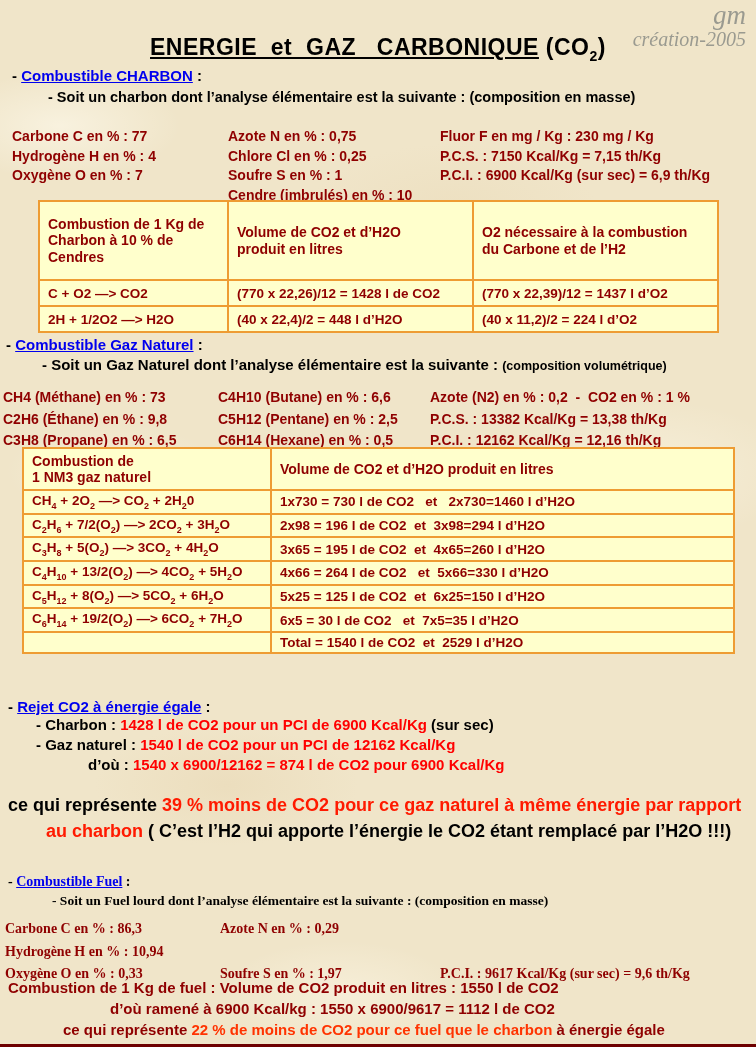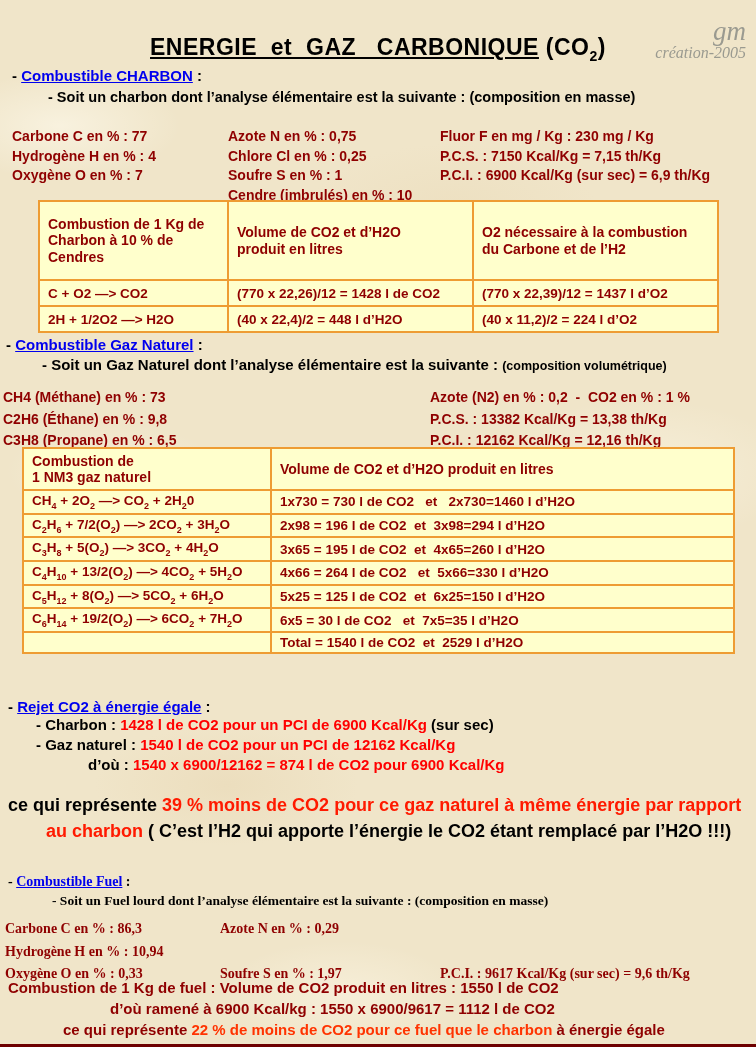--- a/index.html
+++ b/index.html
@@ -11,22 +11,22 @@
       radial-gradient(ellipse 260px 120px at 85% 45%, rgba(255,250,235,.45), transparent 60%),
       radial-gradient(ellipse 220px 100px at 30% 75%, rgba(228,208,168,.35), transparent 60%),
       radial-gradient(ellipse 240px 110px at 60% 20%, rgba(230,212,174,.30), transparent 60%),
       radial-gradient(ellipse 200px 90px at 45% 95%, rgba(255,250,235,.45), transparent 60%),
       radial-gradient(ellipse 180px 80px at 15% 45%, rgba(255,252,240,.35), transparent 60%);
     font-family:"Liberation Sans", sans-serif; font-weight:bold; color:#000;
   }
   .abs { position:absolute; }
   .watermark { top:2px; right:10px; text-align:right; color:#9a9a90;
     font-family:"Liberation Serif", serif; font-style:italic; font-weight:normal; line-height:1; }
-  .watermark .gm { font-size:27px;margin-top:16px; }
-  .watermark .yr { font-size:16px; }
+  .watermark .gm { font-size:27px; }
+  .watermark .yr { font-size:20px; }
   .title { top:34px; left:0; width:756px; text-align:center; font-size:23px; letter-spacing:.5px; }
   .title .u { text-decoration:underline; }
   .title sub { font-size:14px; }
   .seclink { color:#0000EE; text-decoration:underline; cursor:pointer; }
   .h15 { font-size:15px; }
   .intro { font-size:14.5px; }
   .small-note { font-size:12.5px; }
   .red { color:#FF0000; }
   .comp { color:#8F0000; font-size:14px; }
   .comp div { white-space:pre; }
@@ -120,20 +120,25 @@
     </table>
 
   <div class="abs" style="top:356px;left:42px;"><span class="h15" style="white-space:pre">- Soit un Gaz Naturel dont l’analyse élémentaire est la suivante : </span><span class="small-note">(composition volumétrique)</span></div>
   <div class="abs h15" style="top:336px;left:6px;"><span>- </span><span class="seclink">Combustible Gaz Naturel</span><span> :</span></div>
 
   <div class="abs comp comp2" style="top:387px;left:3px;">
     <div>CH4 (Méthane) en % : 73</div>
     <div>C2H6 (Éthane) en % : 9,8</div>
     <div>C3H8 (Propane) en % : 6,5</div>
   </div>
+  <div class="abs comp comp2" style="top:387px;left:218px;">
+    <div>C4H10 (Butane) en % : 6,6</div>
+    <div>C5H12 (Pentane) en % : 2,5</div>
+    <div>C6H14 (Hexane) en % : 0,5</div>
+  </div>
   <div class="abs comp comp2" style="top:387px;left:430px;">
     <div>Azote (N2) en % : 0,2  -  CO2 en % : 1 %</div>
     <div>P.C.S. : 13382 Kcal/Kg = 13,38 th/Kg</div>
     <div>P.C.I. : 12162 Kcal/Kg = 12,16 th/Kg</div>
   </div>
 
   <table class="abs t2">
     <tbody>
         <tr class="hdr">
       <th style="width:230px;">

